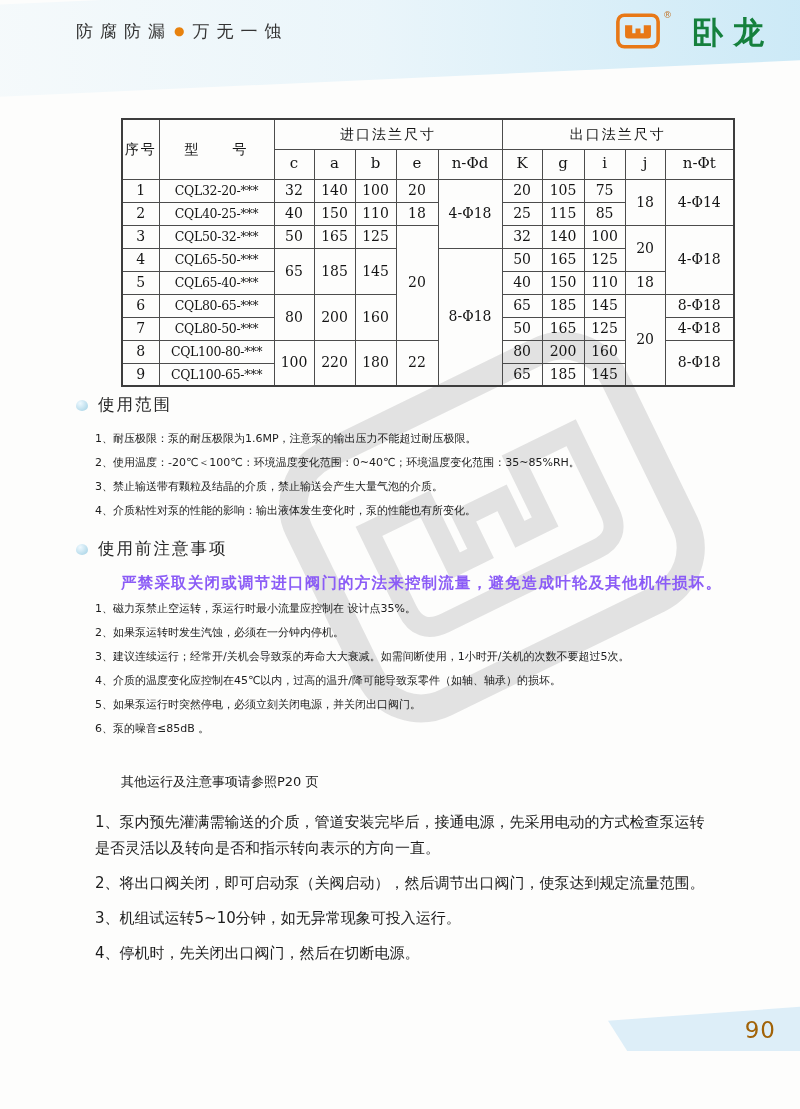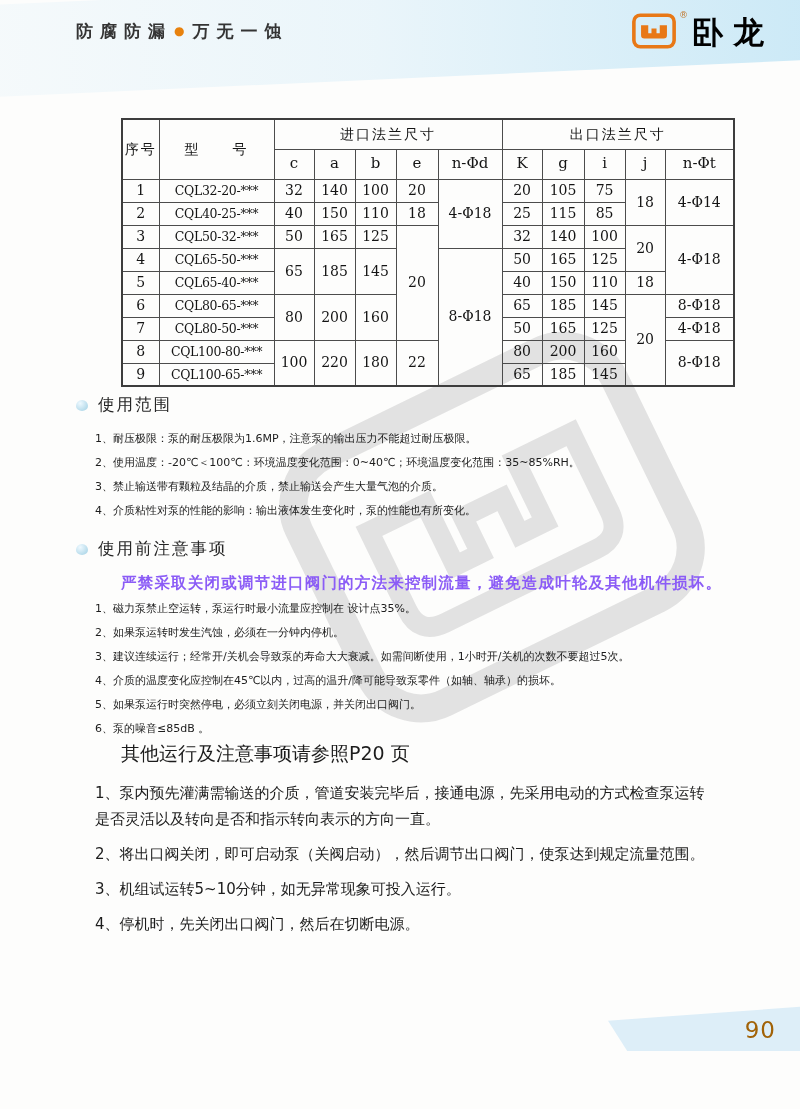--- a/index.html
+++ b/index.html
@@ -24,28 +24,28 @@
   }
   
   .watermark{
     position:absolute;left:292px;top:362px;width:400px;height:330px;
     transform:rotate(-26deg);opacity:.75;z-index:0;pointer-events:none;
   }
   
   .hdr{position:absolute;top:0;left:0;width:800px;height:62px;z-index:2;}
   .slogan{
     position:absolute;left:76px;top:20px;
-    font-size:17px;font-weight:bold;color:#343434;letter-spacing:7px;white-space:nowrap;
+    font-size:17px;font-weight:normal;color:#343434;letter-spacing:7px;white-space:nowrap;
   }
   .slogan .dot{color:#e8820e;font-size:12px;vertical-align:2px;letter-spacing:0;margin:0 8px 0 2px;}
   .brand{position:absolute;right:26px;top:12px;display:flex;align-items:flex-start;}
   .brand .mark{font-size:9px;color:#c27a33;margin:-2px 4px 0 2px;}
   .brand .name{
-    font-size:31px;font-weight:bold;color:#000000;letter-spacing:10px;
-    font-family:"DejaVu Serif", serif;line-height:40px;
+    font-size:31px;font-weight:bold;color:#15803d;letter-spacing:10px;
+    font-family:"DejaVu Serif", serif;line-height:40px;margin-left:16px;
   }
   
   .dim-table{
     position:absolute;left:121px;top:118px;width:612px;z-index:2;
     border-collapse:collapse;table-layout:fixed;
     font-size:14px;color:#141414;
   }
   .dim-table th,.dim-table td{
     border:1px solid #4c4c4c;text-align:center;vertical-align:middle;
     padding:0;line-height:1.05;
@@ -66,21 +66,21 @@
     background:radial-gradient(circle at 35% 30%, #eef9ff 0%, #cbe6f2 45%, #9ecfe3 100%);
     margin-right:10px;flex:0 0 auto;
   }
   .sec-title{font-size:16.5px;color:#262626;letter-spacing:2px;}
   .sec-items{margin:0 36px 0 95px;}
   .item{font-size:11px;line-height:24px;color:#1c1c1c;}
   .warning{
     color:#8b5cf6;font-weight:bold;font-size:15.5px;letter-spacing:1.2px;
     line-height:25px;padding-left:26px;margin-bottom:1px;white-space:nowrap;
   }
-  .note{font-size:19px;line-height:24px;padding-left:26px;color:#1c1c1c;}
+  .note{font-size:13px;line-height:24px;padding-left:26px;color:#1c1c1c;margin-top:29px;}
   .sec{margin-bottom:15px;}
   .sec.run .item{font-size:15px;line-height:26px;margin-bottom:9px;}
   
   .page-num{
     position:absolute;right:24px;bottom:66px;z-index:2;
     font-size:23px;color:#a16207;letter-spacing:1px;
   }
 </style>
 </head>
 <body>

